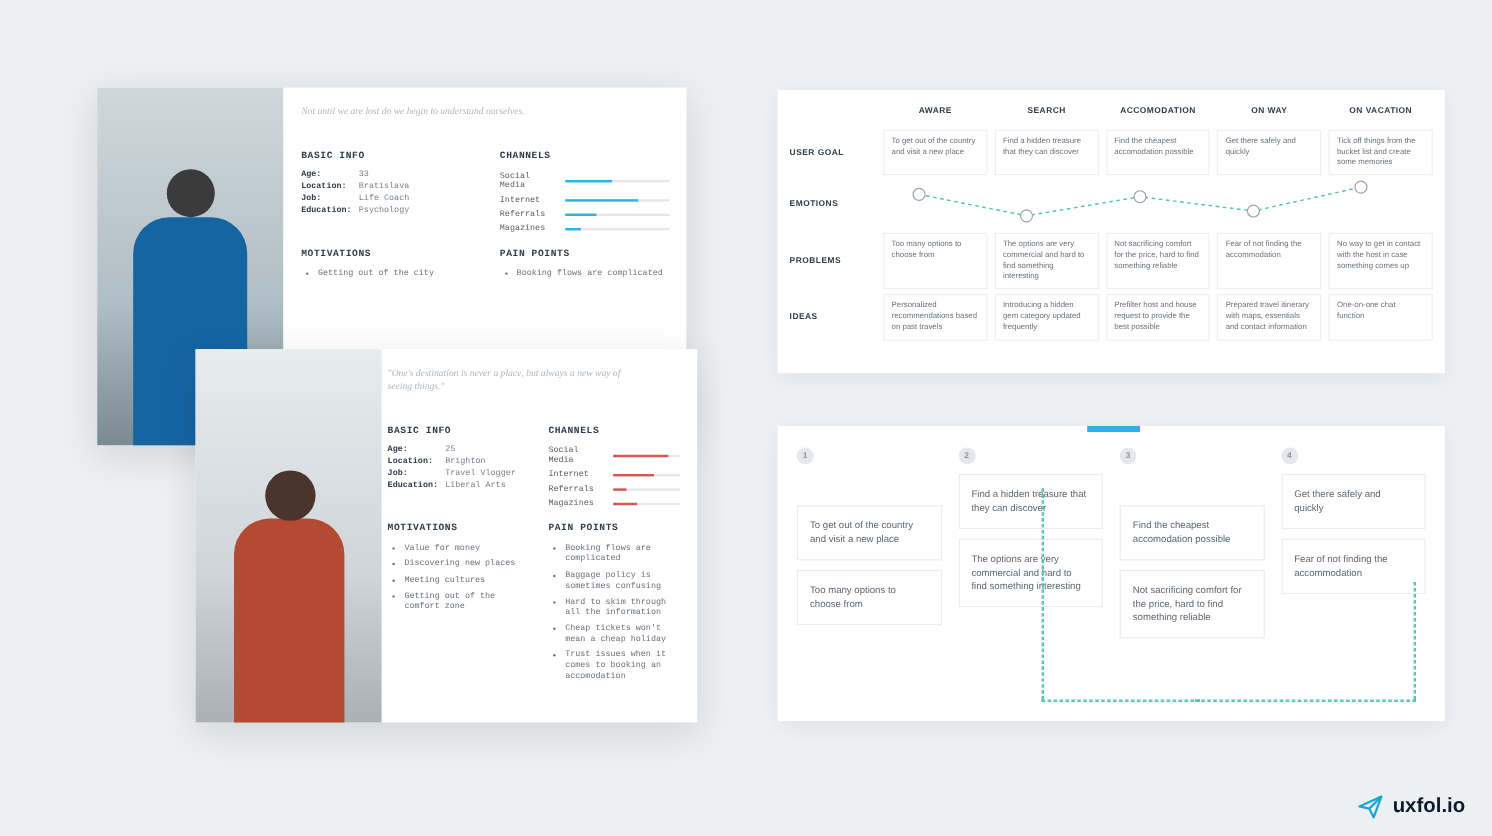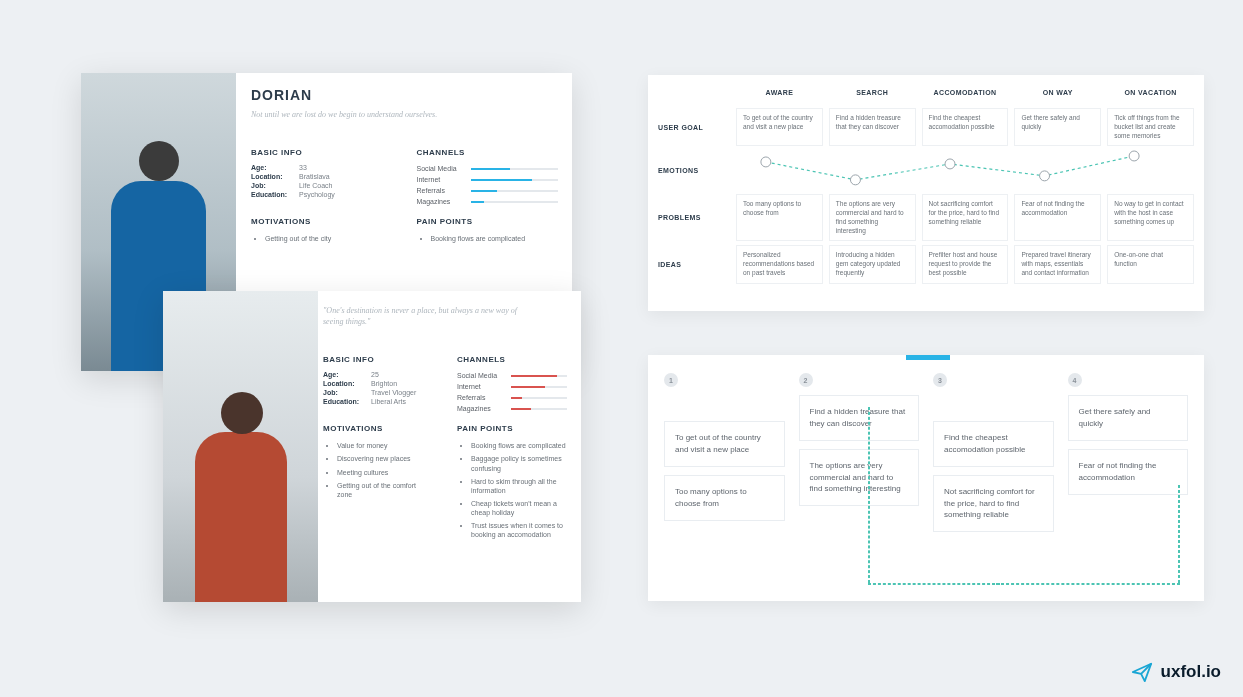--- a/index.html
+++ b/index.html
@@ -47,21 +47,21 @@
   content: ""; position: absolute; left: 26px; top: -40px; width: 42px; height: 42px;
   background: #4a342c; border-radius: 50%;
 }
 
 .persona-body { position: absolute; left: 170px; right: 14px; top: 14px; bottom: 12px; }
 .persona-emma .persona-body { left: 160px; }
 .persona-name { font-size: 14px; font-weight: 700; letter-spacing: 1px; color: #2d3c4b; margin-bottom: 6px; }
 .persona-quote { font-size: 8px; color: #aeb6bd; font-style: italic; line-height: 1.4; max-width: 200px; margin-bottom: 18px; font-family: Liberation Serif, serif; }
 
 .persona-cols { display: flex; gap: 24px; }
-.p-col { flex: 1 1 50%; min-width: 0; }
+.p-col { flex: 1 1 50%; min-width: 0; font-family: Liberation Mono, monospace; }
 .p-h { font-size: 8px; font-weight: 700; letter-spacing: .5px; color: #2d3c4b; margin: 10px 0 6px; }
 .p-row { display: flex; font-size: 7px; color: #5a5f66; padding: 1px 0; }
 .p-k { width: 48px; color: #2d3c4b; font-weight: 600; }
 .p-v { color: #7a8189; }
 
 .bar-row { display: flex; align-items: center; font-size: 7px; color: #5a5f66; padding: 2px 0; gap: 6px; }
 .bar-row .lbl { width: 48px; }
 .bar-track { flex: 1; height: 2px; background: #e4e8ec; position: relative; }
 .bar-fill { position: absolute; left:0; top:0; bottom:0; background: #29b3e6; }
 .persona-emma .bar-fill { background: #d9534f; }
@@ -133,21 +133,20 @@
 .brand svg { width: 22px; height: 22px; }
 </style>
 </head>
 <body>
 
 <div class="persona-card persona-dorian">
   <div class="persona-photo">
       <div class="figure"></div>
     </div>
   <div class="persona-body">
-    <div class="persona-name">DORIAN</div>
     <div class="persona-quote">Not until we are lost do we begin to understand ourselves.</div>
     <div class="persona-cols">
       <div class="p-col">
         <div class="p-h">BASIC INFO</div>
         <div class="p-row">
             <span class="p-k">Age:</span>
             <span class="p-v">33</span>
           </div>
         <div class="p-row">
             <span class="p-k">Location:</span>

